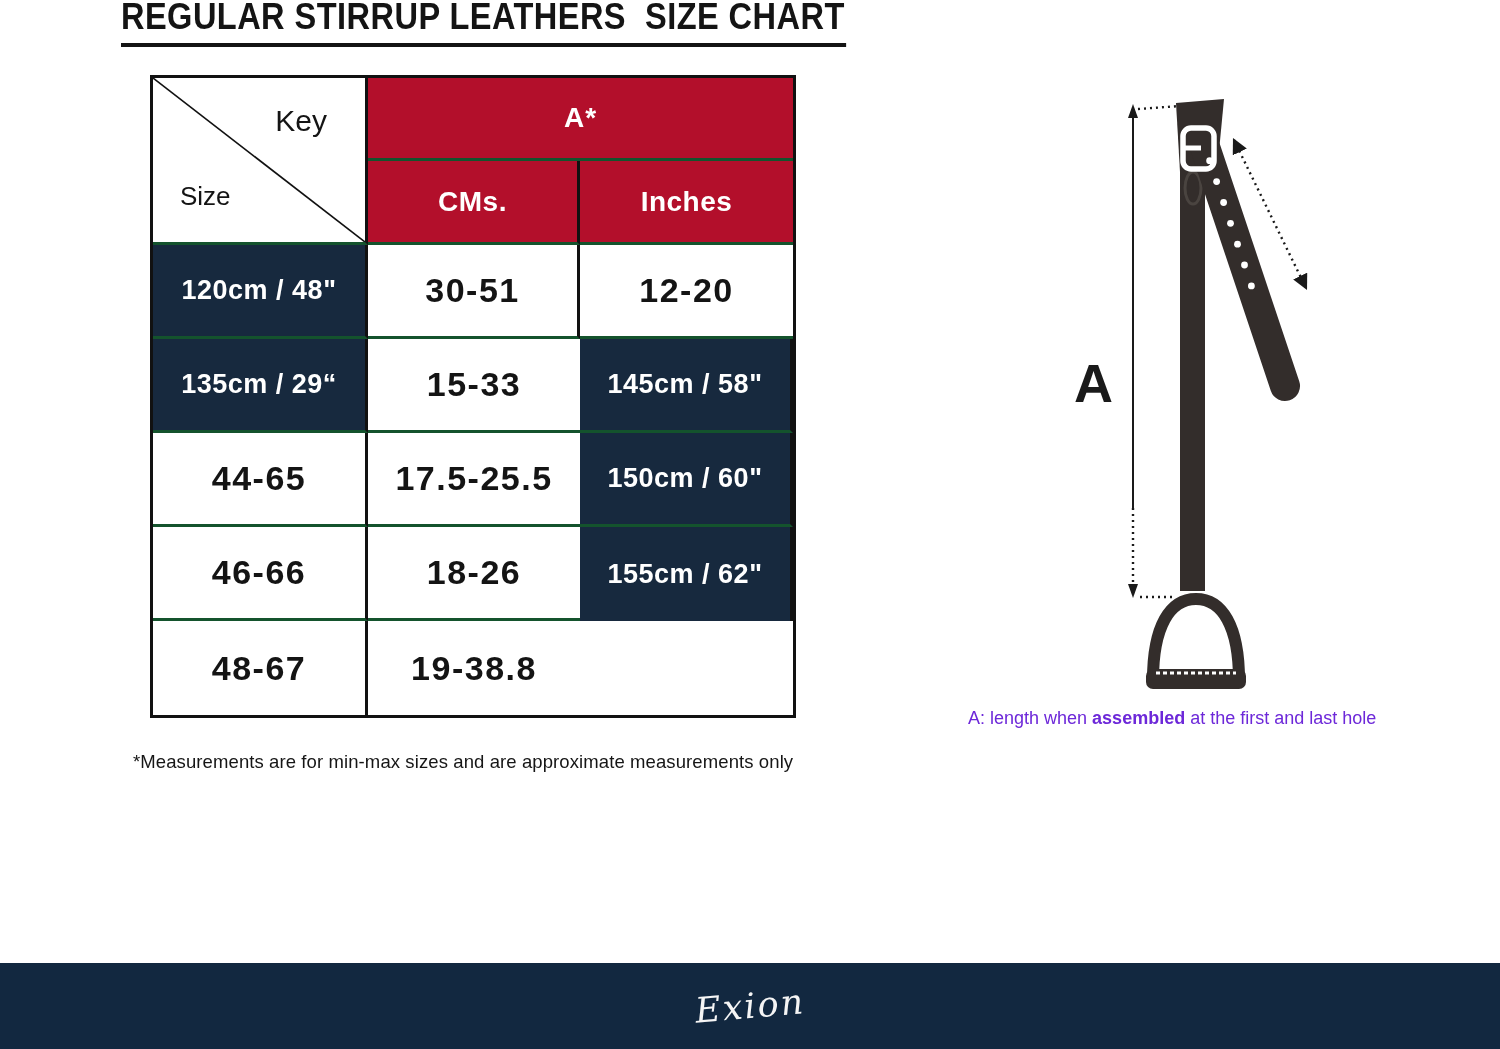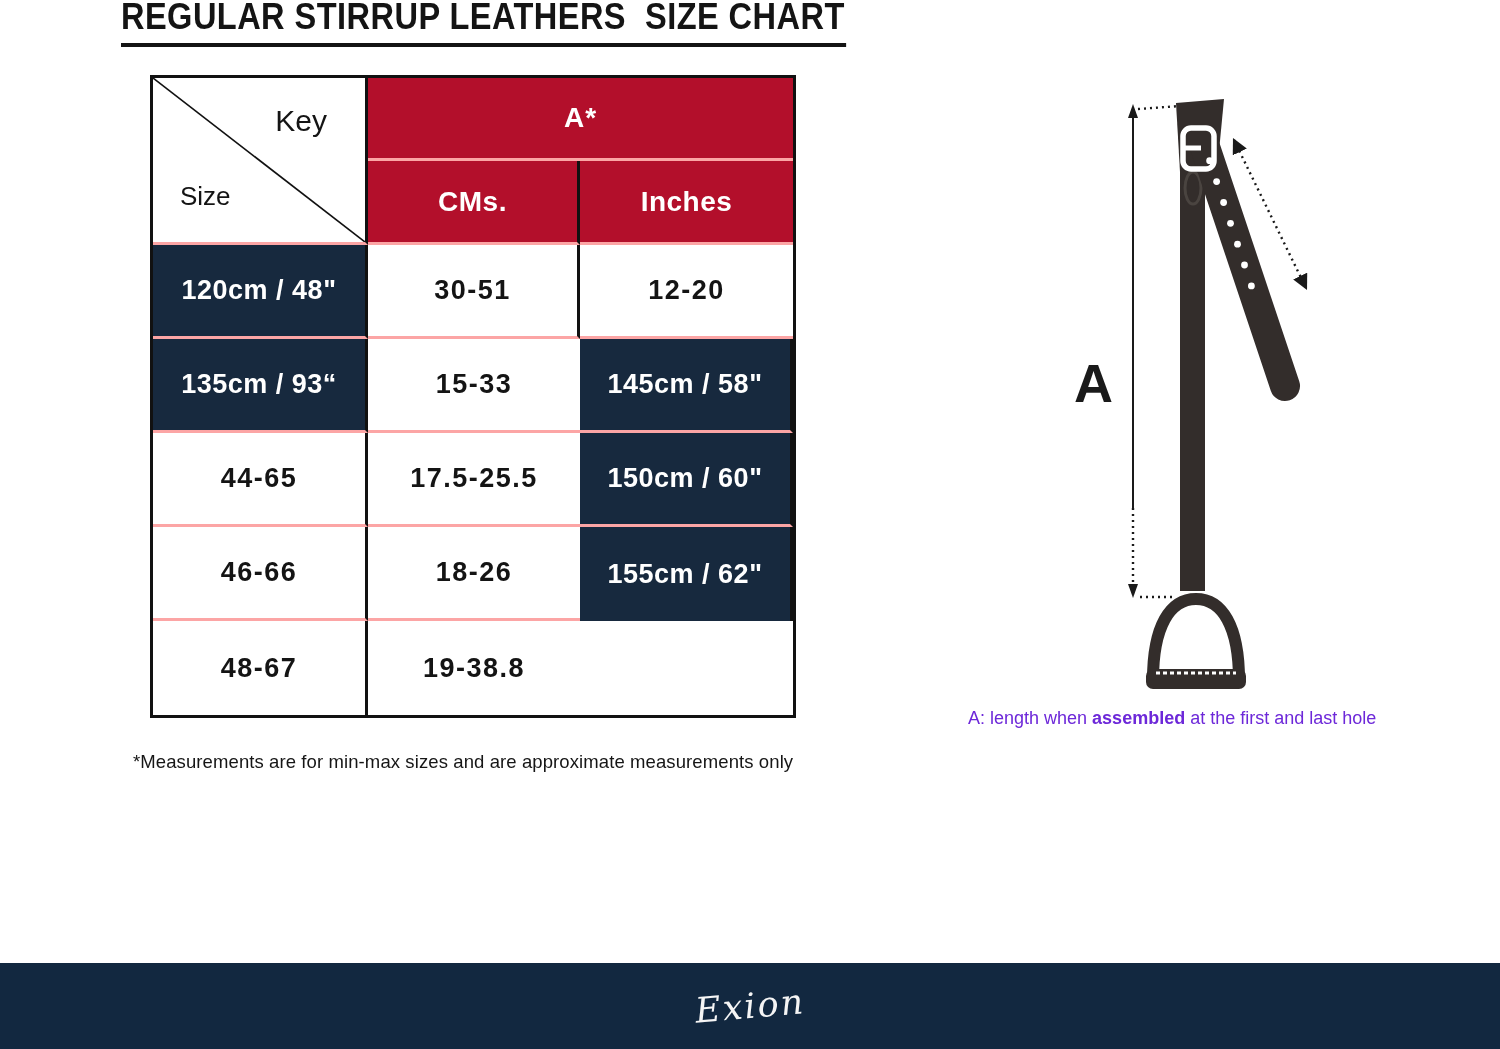--- a/index.html
+++ b/index.html
@@ -17,41 +17,41 @@
   }
   
   .size-table{
     position:absolute;left:150px;top:75px;
     display:grid;
     grid-template-columns:215px 212px 213px;
     grid-template-rows:83px 84px 94px 94px 94px 94px 94px;
     border:3px solid #111;
   }
   .cell{
-    border-right:3px solid #111;border-bottom:3px solid #fca5a5;
+    border-right:3px solid #111;border-bottom:3px solid #14532d;
     display:flex;align-items:center;justify-content:center;
     box-sizing:border-box;
   }
   .cell.last-col{border-right:none;}
   .cell.last-row{border-bottom:none;}
   .corner{
     grid-row:1/3;grid-column:1/2;background:#fff;position:relative;
   }
   .corner svg{position:absolute;inset:0;width:100%;height:100%;}
   .corner .key-label{
     position:absolute;top:26px;right:38px;font-size:30px;font-weight:500;color:#141414;
   }
   .corner .size-label{
     position:absolute;bottom:30px;left:27px;font-size:26px;font-weight:500;color:#141414;
   }
   .red{background:#B30F2B;color:#fff;}
   .group-header{grid-column:2/4;font-size:28px;font-weight:700;letter-spacing:1px;}
   .col-header{font-size:28px;font-weight:700;letter-spacing:0.5px;}
   .navy{background:#17293E;color:#fff;font-size:27px;font-weight:700;letter-spacing:0.5px;}
-  .val{background:#fff;color:#141414;font-size:27px;font-weight:600;letter-spacing:1.5px;}
+  .val{background:#fff;color:#141414;font-size:34px;font-weight:600;letter-spacing:1.5px;}
   
   .footnote{
     position:absolute;left:133px;top:751px;
     font-size:18.5px;font-weight:400;color:#161616;letter-spacing:0.1px;
   }
   
   .diagram{position:absolute;left:1050px;top:88px;width:330px;height:630px;}
   .caption{
     position:absolute;left:968px;top:708px;width:440px;
     font-size:18px;color:#6d28d9;white-space:nowrap;
@@ -81,21 +81,21 @@
     <span class="size-label">Size</span>
   </div>
   <div class="cell red group-header last-col">A*</div>
   <div class="cell red col-header">CMs.</div>
   <div class="cell red col-header last-col">Inches</div>
 
   <div class="cell navy">120cm / 48"</div>
   <div class="cell val">30-51</div>
   <div class="cell val last-col">12-20</div>
 
-  <div class="cell navy">135cm / 93“</div>
+  <div class="cell navy">135cm / 29“</div>
   <div class="cell val last-col">15-33</div>
 
   <div class="cell navy">145cm / 58"</div>
   <div class="cell val">44-65</div>
   <div class="cell val last-col">17.5-25.5</div>
 
   <div class="cell navy">150cm / 60"</div>
   <div class="cell val">46-66</div>
   <div class="cell val last-col">18-26</div>
 

